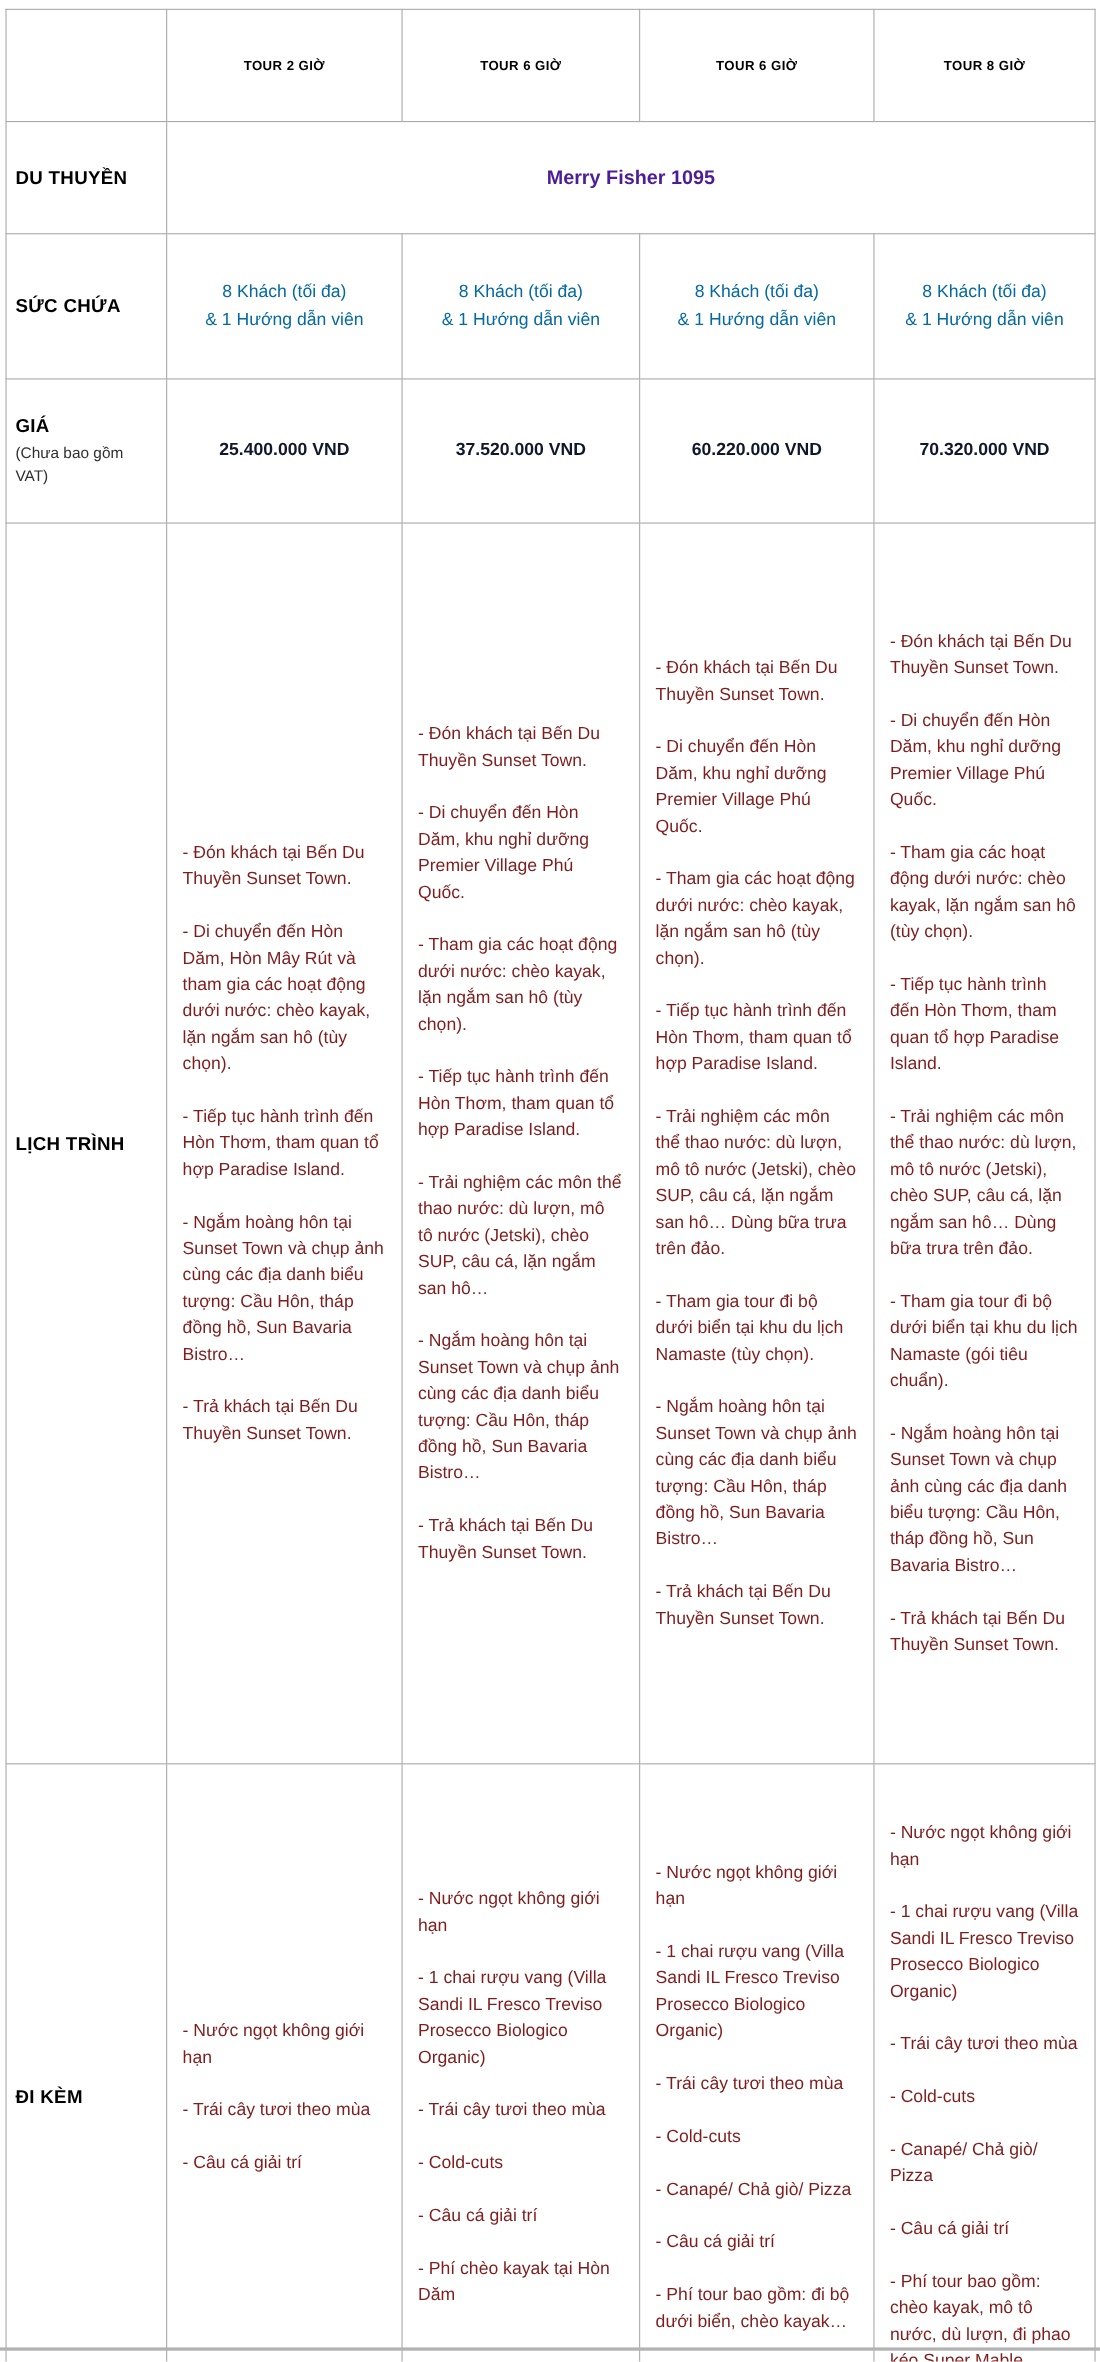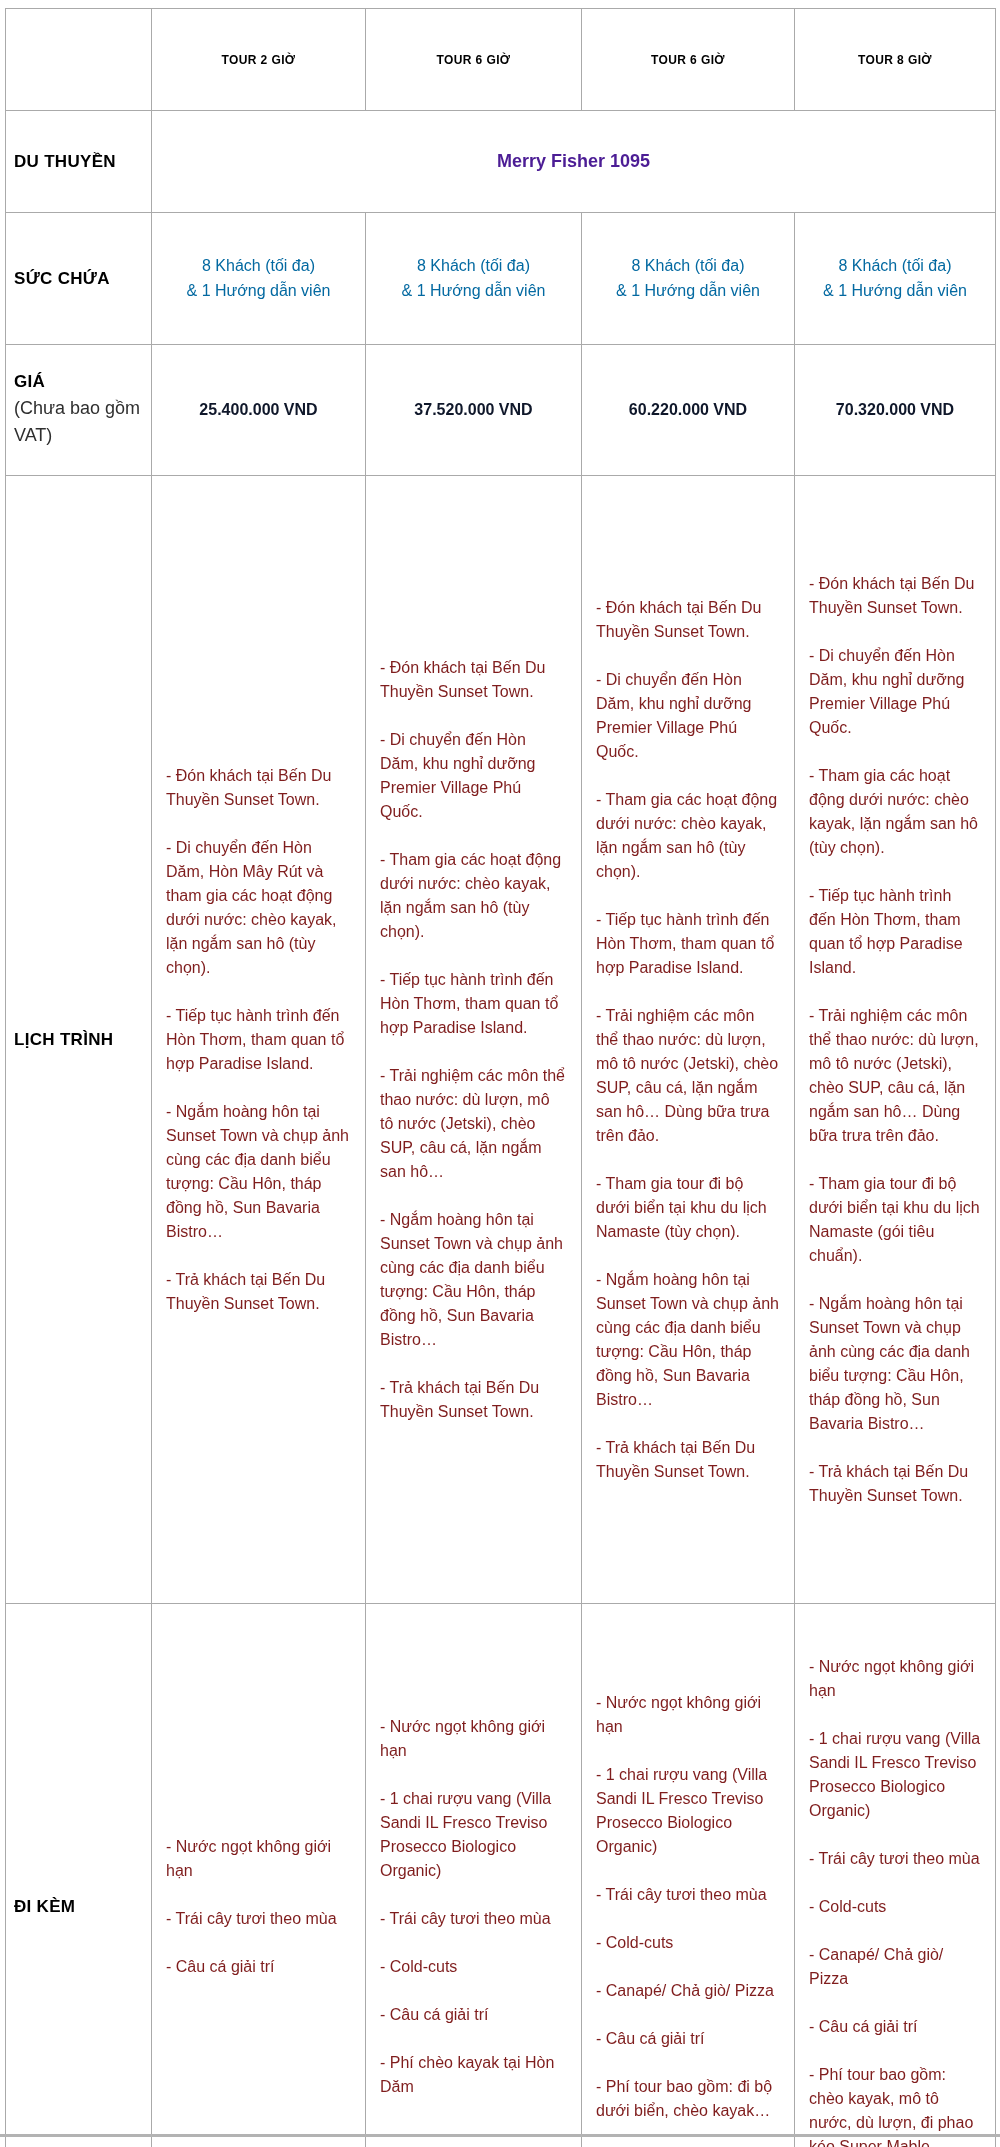--- a/index.html
+++ b/index.html
@@ -25,21 +25,21 @@
   
   .col-header{
     font-weight:bold;font-size:12px;color:#000;
     text-align:center;letter-spacing:.4px;
   }
   .row-label{
     font-weight:bold;font-size:17px;color:#000;
     padding:4px 8px;letter-spacing:.3px;
   }
   .row-label .sublabel{
-    display:block;font-weight:normal;font-size:18px;color:#2f2f2f;
+    display:block;font-weight:normal;font-size:14px;color:#2f2f2f;
     letter-spacing:0;line-height:1.5;margin-top:3px;
   }
   .boat-name{
     font-weight:bold;font-size:18px;color:#4c1d95;text-align:center;
   }
   .capacity{
     font-size:16px;color:#0369a1;text-align:center;
     line-height:1.55;white-space:pre-line;padding:0 6px;
   }
   .price{

